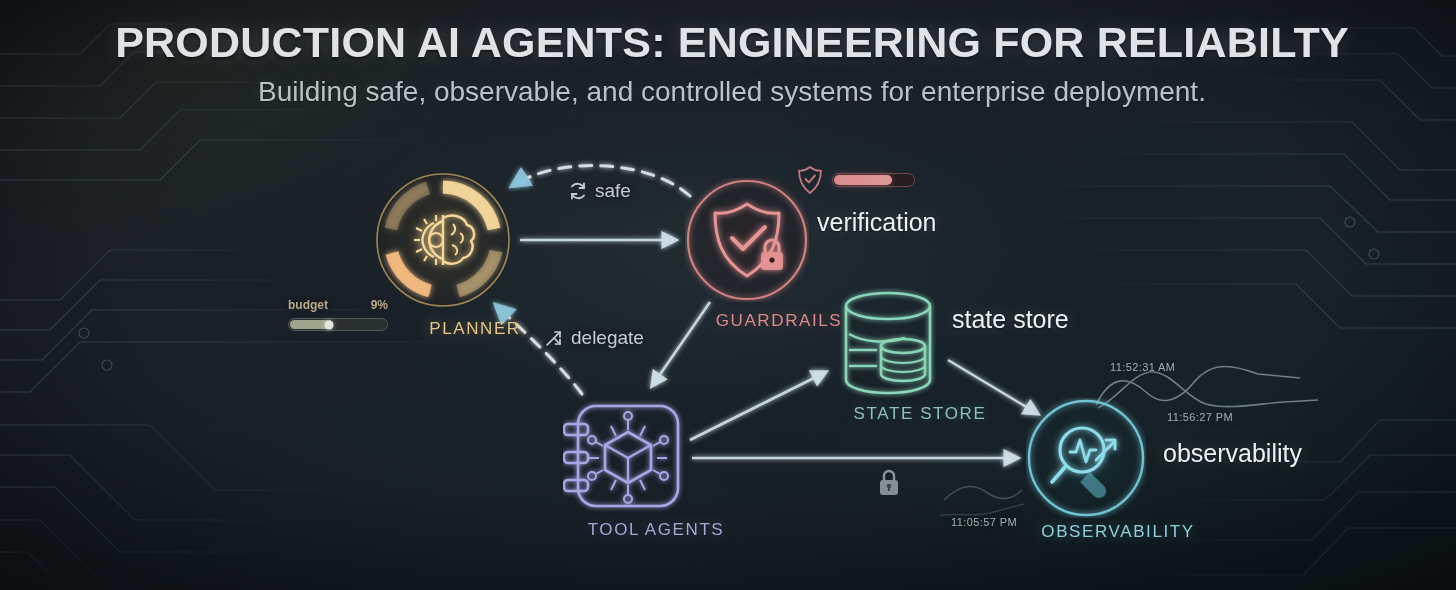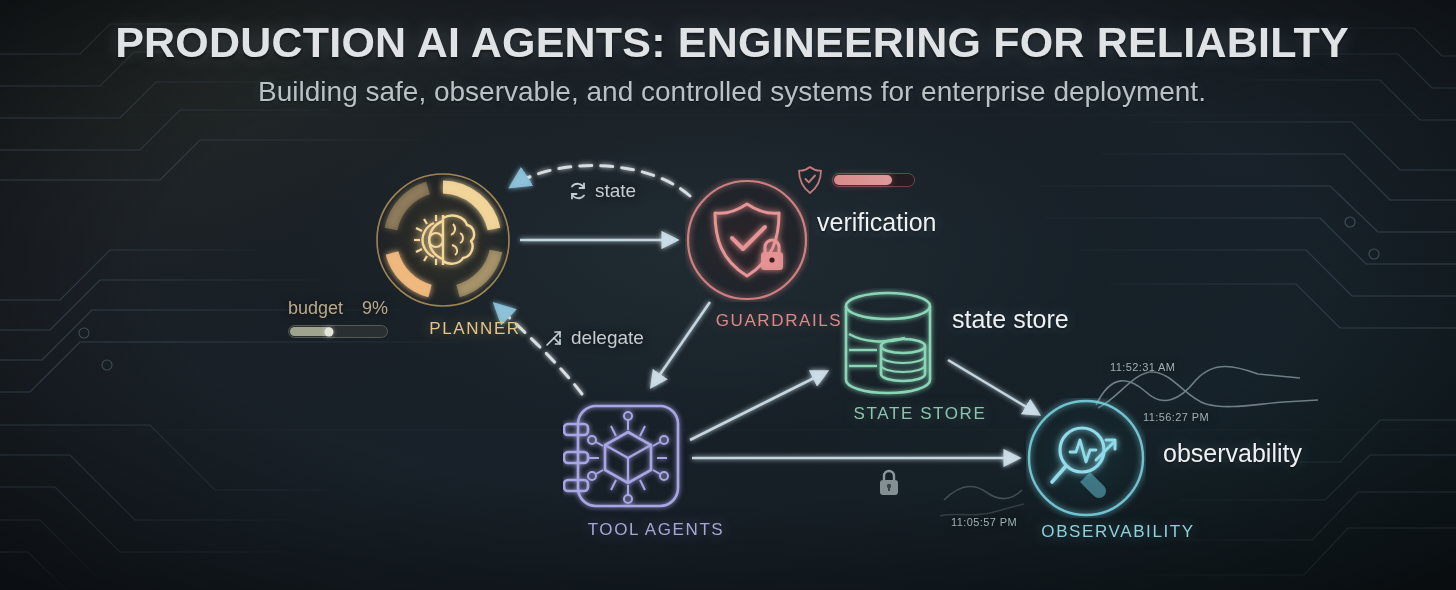--- a/index.html
+++ b/index.html
@@ -62,41 +62,41 @@
   #statestore .cap { top:116px; color:#8fc3b1; text-shadow:0 0 14px rgba(130,210,180,0.35); }
   
   #toolgw { left:563px; top:398px; width:122px; height:118px; }
   #toolgw .cap { top:122px; color:#a9a6d4; text-shadow:0 0 14px rgba(160,155,225,0.40); }
   
   #observ { left:1026px; top:398px; width:120px; height:120px; }
   #observ .cap { top:124px; color:#8fd0da; text-shadow:0 0 14px rgba(120,210,225,0.40); }
 
   
   #budget-widget { position:absolute; left:288px; top:298px; width:100px; z-index:6; }
-  .bw-row { display:flex; justify-content:space-between; align-items:baseline; font-size:18px; color:#b9a98c; text-shadow:0 0 8px rgba(0,0,0,0.7); }
+  .bw-row { display:flex; justify-content:space-between; align-items:baseline; font-size:12px; color:#b9a98c; text-shadow:0 0 8px rgba(0,0,0,0.7);font-weight:bold; }
   .bw-track {
     margin-top:6px; height:13px; width:100px; border-radius:7px;
     background:#2a2f31; border:1px solid #555a52; position:relative; overflow:visible;
   }
   .bw-fill { position:absolute; left:1px; top:1px; bottom:1px; width:44%; border-radius:6px; background:#9ea58c; }
   .bw-knob { position:absolute; left:41%; top:50%; transform:translate(-50%,-50%); width:9px; height:9px; border-radius:50%; background:#e3e6dc; box-shadow:0 0 5px rgba(255,255,255,0.5); }
 
   
   #gr-badge { position:absolute; left:797px; top:165px; display:flex; align-items:center; gap:9px; z-index:6; }
   .gr-bar { width:83px; height:14px; border-radius:8px; background:#241c20; border:1px solid #6b4449; position:relative; }
   .gr-bar-fill { position:absolute; left:1px; top:1px; bottom:1px; width:72%; border-radius:7px; background:linear-gradient(90deg,#d98b8b,#e09a9a); box-shadow:0 0 7px rgba(220,130,130,0.45); }
 
   
   #mini-lock { position:absolute; left:876px; top:468px; z-index:6; }
 
   
   .ts { position:absolute; font-size:11px; color:#9fb0b4; letter-spacing:0.4px; z-index:6;
         text-shadow:0 0 8px rgba(0,0,0,0.7); white-space:nowrap; }
   #ts-1 { left:1110px; top:361px; }
-  #ts-2 { left:1143px; top:411px;text-align:right; }
+  #ts-2 { left:1167px; top:411px;text-align:right; }
   #ts-3 { left:951px; top:516px; }
 
   
   .edge-label {
     position:absolute; z-index:7; display:flex; align-items:center; gap:7px;
     font-size:19px; color:#c6cdd2; white-space:nowrap;
     text-shadow:0 0 10px rgba(0,0,0,0.8);
   }
   #lbl-retry { left:568px; top:180px; }
   #lbl-delegate { left:544px; top:327px; }
@@ -427,21 +427,21 @@
 
   <div class="edge-label" id="lbl-retry">
     <svg width="20" height="20" viewBox="0 0 20 20">
       <g fill="none" stroke="#c6cdd2" stroke-width="1.8" stroke-linecap="round">
         <path d="M16 7 A7 7 0 0 0 4 5.5"></path>
         <path d="M4 13 A7 7 0 0 0 16 14.5"></path>
         <path d="M16 2.5 L16 7 L11.5 7"></path>
         <path d="M4 17.5 L4 13 L8.5 13"></path>
       </g>
     </svg>
-    <span>state</span>
+    <span>safe</span>
   </div>
 
   <div class="edge-label" id="lbl-delegate">
     <svg width="20" height="20" viewBox="0 0 20 20">
       <g fill="none" stroke="#c6cdd2" stroke-width="1.7" stroke-linecap="round" stroke-linejoin="round">
         <path d="M3 17 L16 4"></path>
         <path d="M11 4 L16 4 L16 9"></path>
         <path d="M10 10 L16 16"></path>
         <path d="M16 11.5 L16 16 L11.5 16"></path>
       </g>

